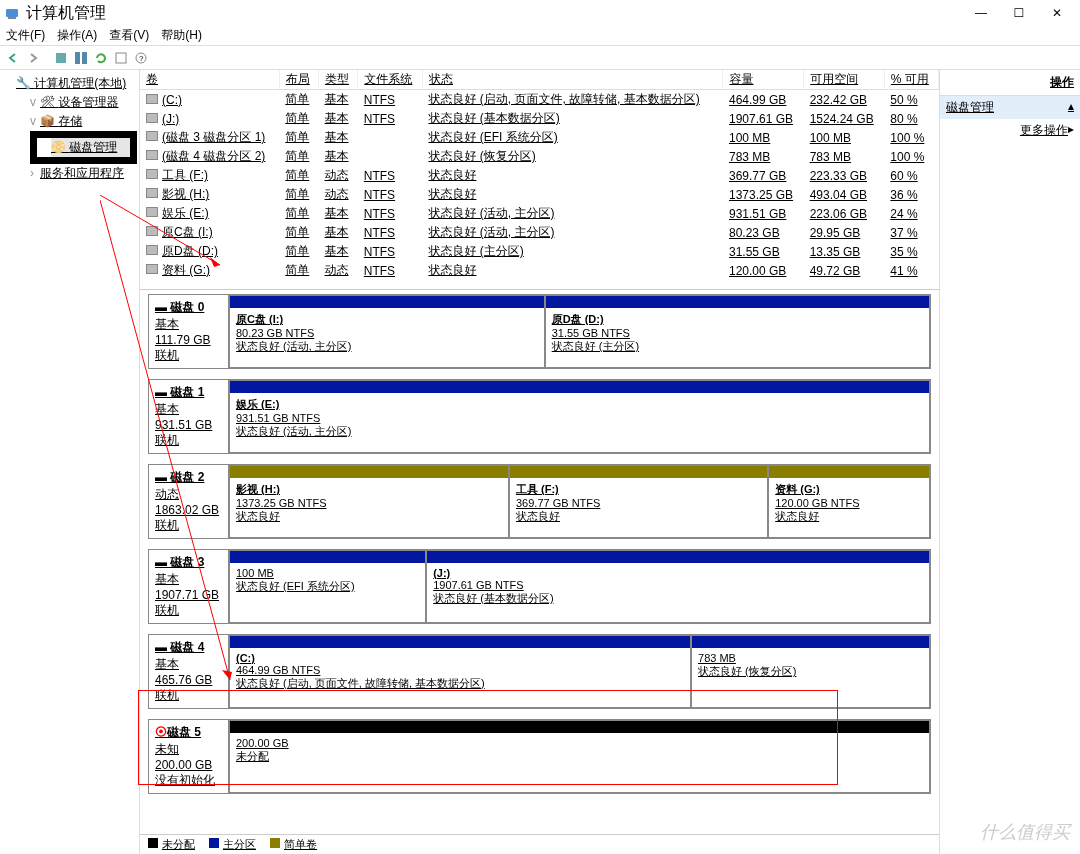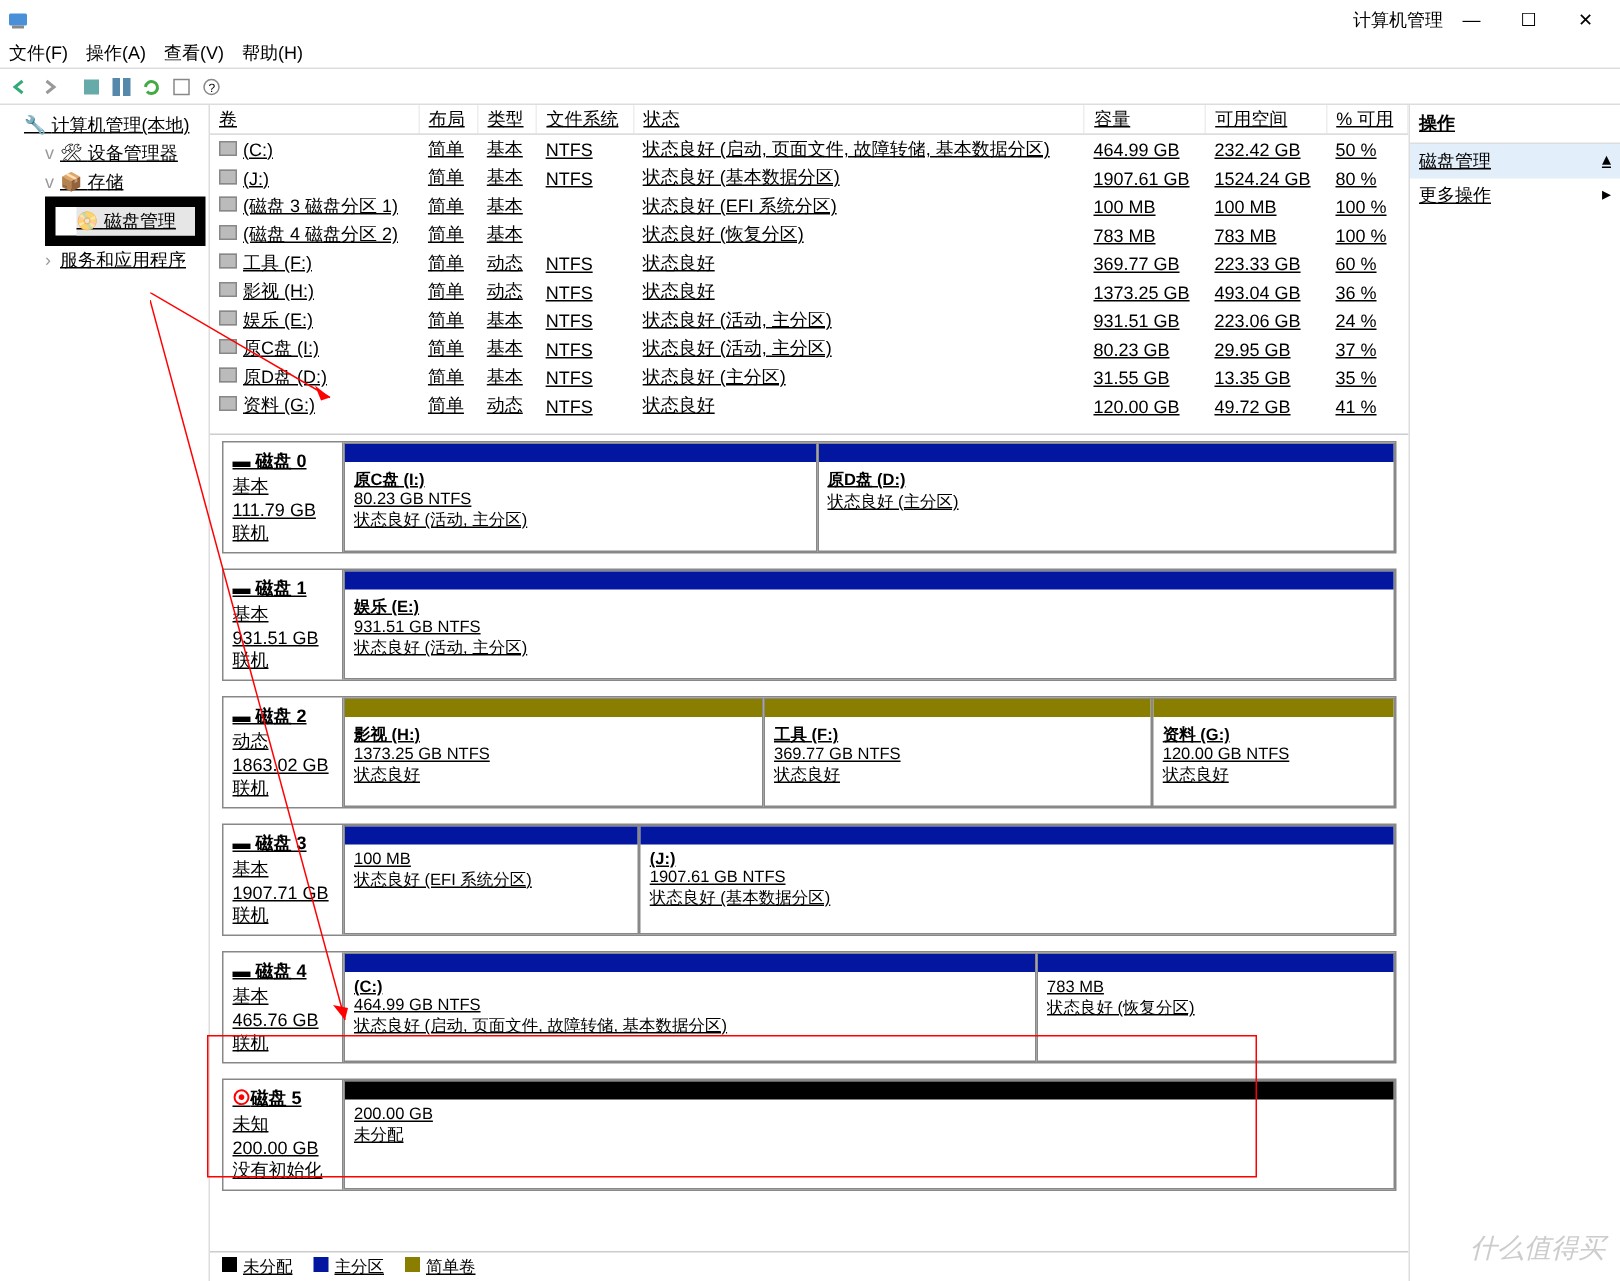--- a/index.html
+++ b/index.html
@@ -1,19 +1,19 @@
 <!DOCTYPE html>
 <html><head>
 <meta charset="utf-8">
 <style>
 * { box-sizing: border-box; margin: 0; padding: 0; }
 body { font-family: "Microsoft YaHei", "Segoe UI", sans-serif; font-size: 11px; background: #fff; color: #000; width: 1080px; height: 854px; overflow: hidden; position: relative; }
 .titlebar { height: 26px; display: flex; align-items: center; padding: 0 4px; background: #fff; }
 .titlebar .icon { width: 16px; height: 16px; margin-right: 6px; }
-.titlebar .title { flex: 1; font-size: 12px; text-align: right; }
+.titlebar .title { flex: 1; font-size: 16px; }
 .win-controls { display: flex; }
 .win-controls div { width: 38px; height: 26px; display: flex; align-items: center; justify-content: center; font-size: 12px; }
 .menubar { height: 20px; display: flex; align-items: center; gap: 12px; padding: 0 6px; border-bottom: 1px solid #ddd; font-size: 12px; }
 .toolbar { height: 24px; display: flex; align-items: center; gap: 2px; padding: 0 4px; border-bottom: 1px solid #ddd; }
 .tool-icon { width: 18px; height: 18px; border: none; background: none; display:flex; align-items:center; justify-content:center; }
 .main { display: flex; height: calc(854px - 70px); text-decoration: underline; }
 .tree { width: 140px; border-right: 1px solid #ddd; padding: 4px 2px; font-size: 12px; overflow: hidden; }
 .tree li { list-style: none; white-space: nowrap; padding: 1px 0; }
 .tree ul { padding-left: 14px; }
 .tree .expand { display:inline-block; width:10px; color:#999; }
@@ -31,21 +31,21 @@
 .disk-partitions { flex: 1; display: flex; }
 .part { border: 1px solid #888; margin: 0; display: flex; flex-direction: column; }
 .part-bar { height: 12px; }
 .bar-primary { background: #0316a0; }
 .bar-simple { background: #8a7e00; }
 .bar-unalloc { background: #000; }
 .part-body { padding: 4px 6px; font-size: 11px; }
 .part-body .pname { font-weight: bold; }
 .legend { padding: 2px 8px; border-top: 1px solid #ccc; font-size: 11px; display: flex; gap: 14px; align-items: center; }
 .leg-sq { width: 10px; height: 10px; display: inline-block; margin-right: 4px; }
-.actions { width: 140px; font-size: 12px; }
+.actions { width: 140px; font-size: 12px; text-align: right; }
 .actions .hdr { background: #fff; padding: 4px 6px; border-bottom: 1px solid #ddd; font-weight: bold; }
 .actions .sub { background: #e3eefb; padding: 3px 6px; display: flex; justify-content: space-between; }
 .actions .item { padding: 3px 6px; }
 .arrow { position: absolute; pointer-events: none; }
 .redbox-overlay { position:absolute; border:1px solid red; pointer-events:none; }
 .watermark { position:absolute; right:10px; bottom:10px; font-size:18px; color:#ccc; font-style:italic; }
 </style>
 </head>
 <body>
 
@@ -261,20 +261,21 @@
               <div class="part-body">
                 <div class="pname">原C盘  (I:)</div>
                 <div>80.23 GB NTFS</div>
                 <div>状态良好 (活动, 主分区)</div>
               </div>
             </div>
             <div class="part" style="flex: 55 1 0%;">
               <div class="part-bar bar-primary"></div>
               <div class="part-body">
                 <div class="pname">原D盘  (D:)</div>
+                <div>31.55 GB NTFS</div>
                 <div>状态良好 (主分区)</div>
               </div>
             </div>
           </div>
         </div>
         <div class="disk-row">
           <div class="disk-info">
             <div class="dname">▬ 磁盘 1</div>
             <div>基本</div>
             <div>931.51 GB</div>

